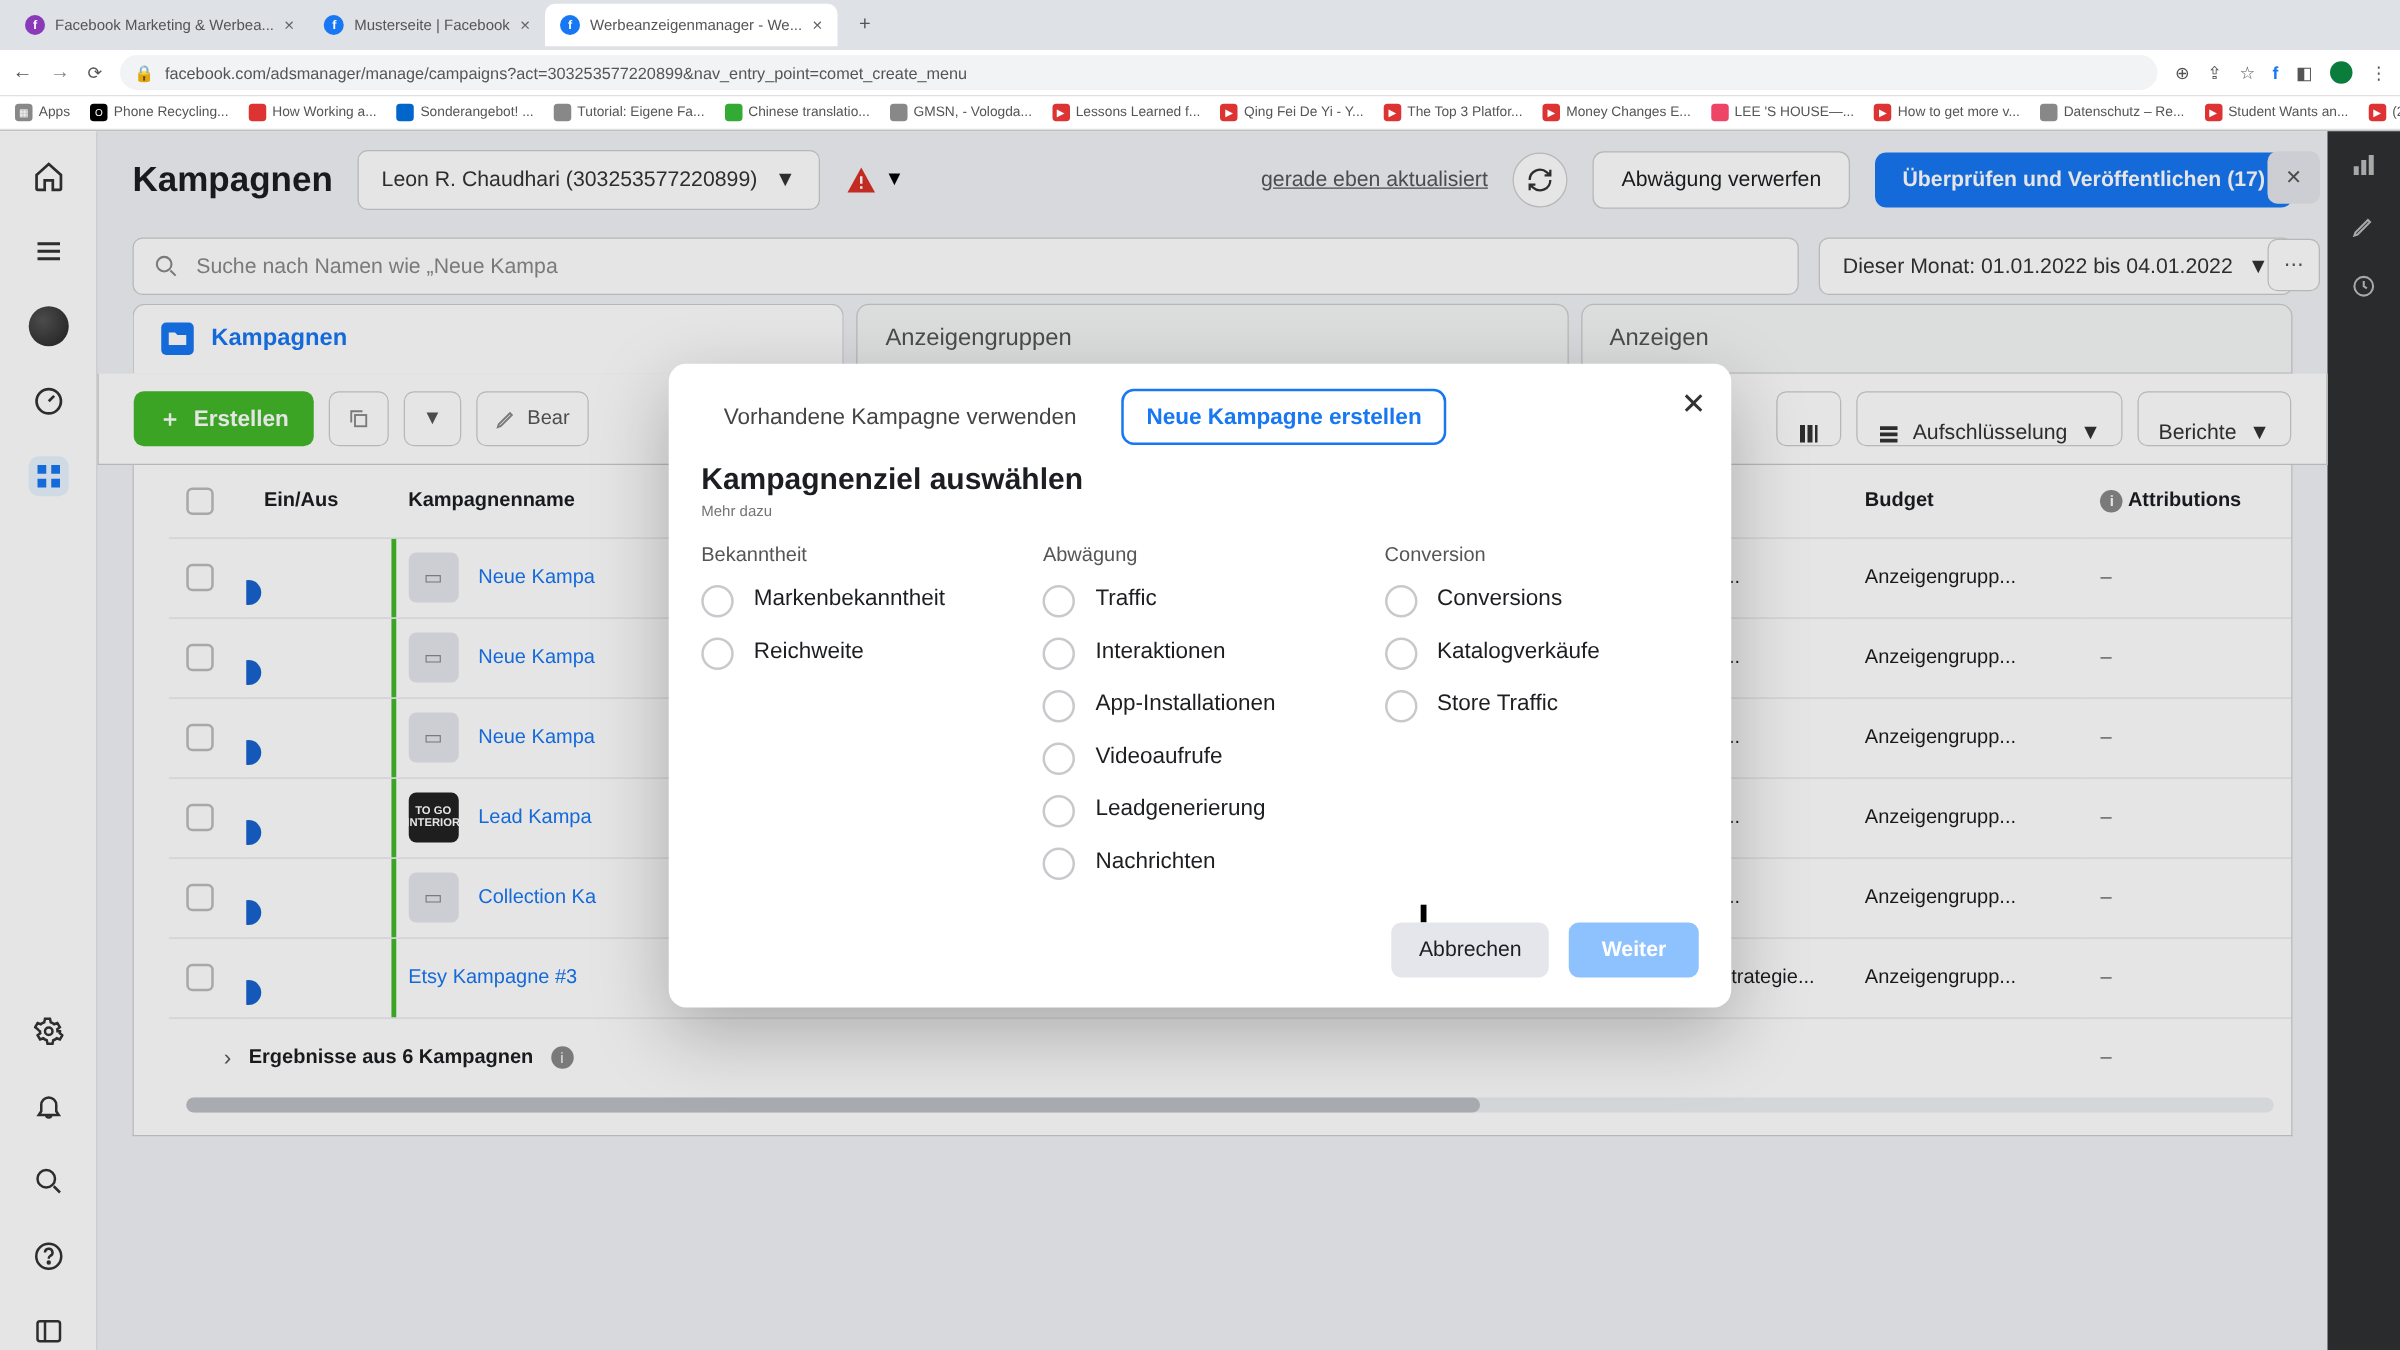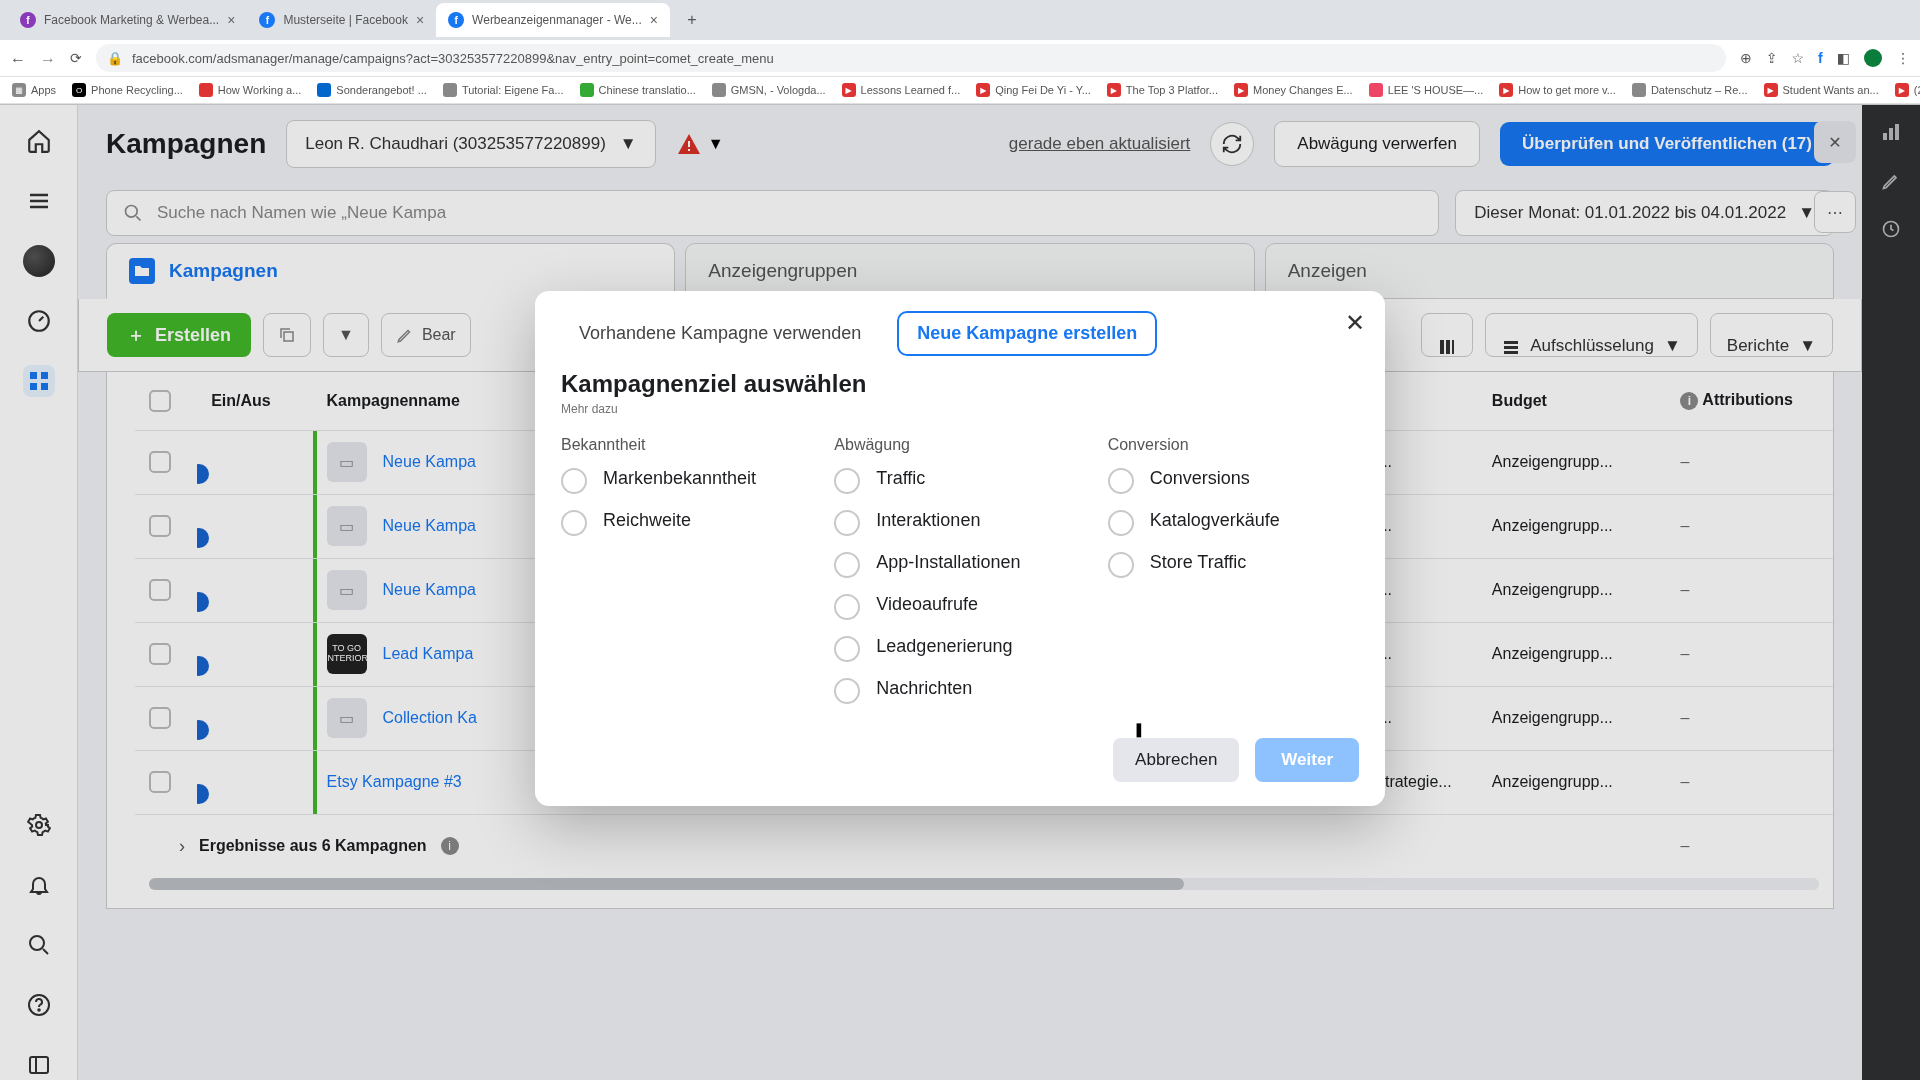--- a/index.html
+++ b/index.html
@@ -72,21 +72,21 @@
 .col-status { width:280px; }
 .col-strategy { width:150px; }
 .col-budget { width:170px; }
 .col-attr { width:150px; }
 .chk { width:22px; height:22px; border:2px solid #bbb; border-radius:5px; display:block;}
 .tog { width:44px; height:24px; background:#cfd9ff; border-radius:24px; position:relative;}
 .tog::after{ content:""; position:absolute; right:2px; top:2px; width:20px; height:20px; background:#1763cf; border-radius:50%; }
 .camp-cell { display:flex; align-items:center; gap:16px; height:100%; position:relative;}
 .green-edge { position:absolute; left:-14px; top:0; bottom:0; width:4px; background:#42b72a;}
 .thumb { width:40px; height:40px; background:#e4e6eb; border-radius:6px; display:flex; align-items:center; justify-content:center; color:#888;}
-.thumb.dark { background:#222; color:#fff; font-size:9px; font-weight:400; text-align:center; line-height:1.1;}
+.thumb.dark { background:#222; color:#fff; font-size:9px; font-weight:700; text-align:center; line-height:1.1;}
 .camp-link { color:#1877f2; }
 .status-cell { display:flex; align-items:center; gap:10px;}
 .dot-green{width:10px;height:10px;background:#42b72a;border-radius:50%;}
 .dash{color:#666;}
 .results-row td { border-bottom:none;}
 .results-inner { display:flex; align-items:center; gap:14px; padding:14px 30px;}
 .chev { font-size:18px; color:#555;}
 .info-ico { width:18px;height:18px;border-radius:50%;background:#888;color:#fff;font-size:12px;display:inline-flex;align-items:center;justify-content:center;}
 .scrolltrack{ height:12px; background:#edeff2; border-radius:6px; margin: 0 0 14px 0;}
 .scrollthumb{ height:100%; width:62%; background:#bcc0c4; border-radius:6px;}

